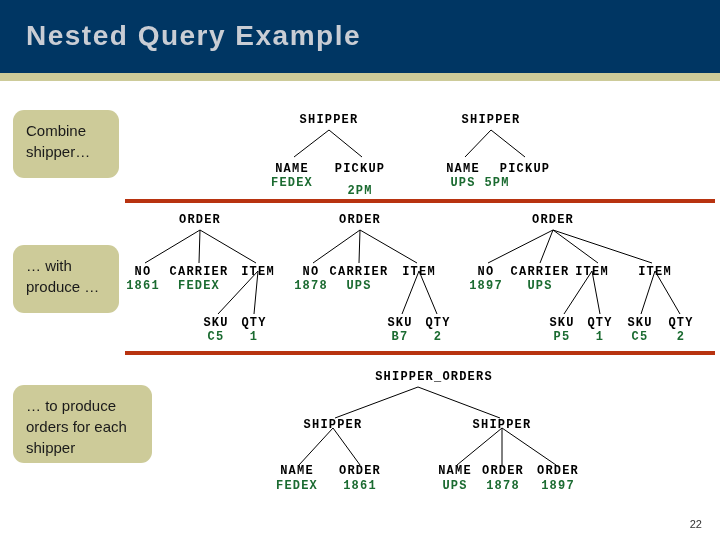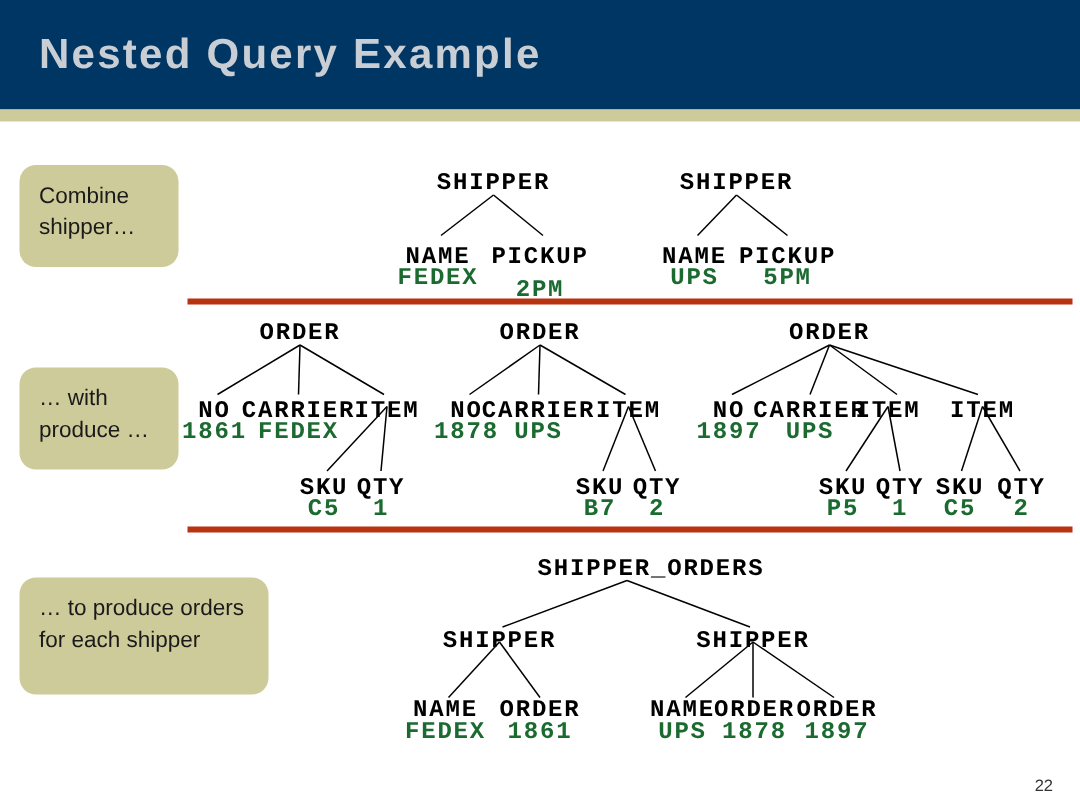--- a/index.html
+++ b/index.html
@@ -46,36 +46,36 @@
     border-radius: 11px;
     color: #1a1a1a;
     font-family: "Liberation Sans", sans-serif;
     font-size: 15px;
     line-height: 21px;
     padding: 10px 12px 10px 13px;
     box-sizing: border-box;
   }
   #callout-combine { left: 13px; top: 110px; width: 106px; height: 68px; }
   #callout-orders  { left: 13px; top: 245px; width: 106px; height: 68px; }
-  #callout-produce { left: 13px; top: 385px; width: 166px; height: 78px; }
+  #callout-produce { left: 13px; top: 385px; width: 139px; height: 78px; }
 
   
   .divider {
     position: absolute;
     height: 4px;
     background: #b83310;
   }
   #divider-1 { left: 125px; top: 199px; width: 590px; }
   #divider-2 { left: 125px; top: 351px; width: 590px; }
 
   
   .node {
     position: absolute;
     font-family: "Liberation Mono", monospace;
-    font-size: 16px;
+    font-size: 12px;
     font-weight: bold;
     letter-spacing: 1.2px;
     white-space: nowrap;
     transform: translateX(-50%);
   }
   .node.tag { color: #000000; }
   .node.val { color: #1b6b31; }
 
   
   #edges {
@@ -156,21 +156,21 @@
 <div class="node tag" style="left:329px; top:113px;">SHIPPER</div>
 <div class="node tag" style="left:292px; top:162px;">NAME</div>
 <div class="node val" style="left:292px; top:176px;">FEDEX</div>
 <div class="node tag" style="left:360px; top:162px;">PICKUP</div>
 <div class="node val" style="left:360px; top:184px;">2PM</div>
 
 <div class="node tag" style="left:491px; top:113px;">SHIPPER</div>
 <div class="node tag" style="left:463px; top:162px;">NAME</div>
 <div class="node val" style="left:463px; top:176px;">UPS</div>
 <div class="node tag" style="left:525px; top:162px;">PICKUP</div>
-<div class="node val" style="left:525px; top:176px;">5PM</div>
+<div class="node val" style="left:497px; top:176px;">5PM</div>
 
 <div class="node tag" style="left:200px; top:213px;">ORDER</div>
 <div class="node tag" style="left:143px; top:265px;">NO</div>
 <div class="node val" style="left:143px; top:279px;">1861</div>
 <div class="node tag" style="left:199px; top:265px;">CARRIER</div>
 <div class="node val" style="left:199px; top:279px;">FEDEX</div>
 <div class="node tag" style="left:258px; top:265px;">ITEM</div>
 <div class="node tag" style="left:216px; top:316px;">SKU</div>
 <div class="node val" style="left:216px; top:330px;">C5</div>
 <div class="node tag" style="left:254px; top:316px;">QTY</div>

